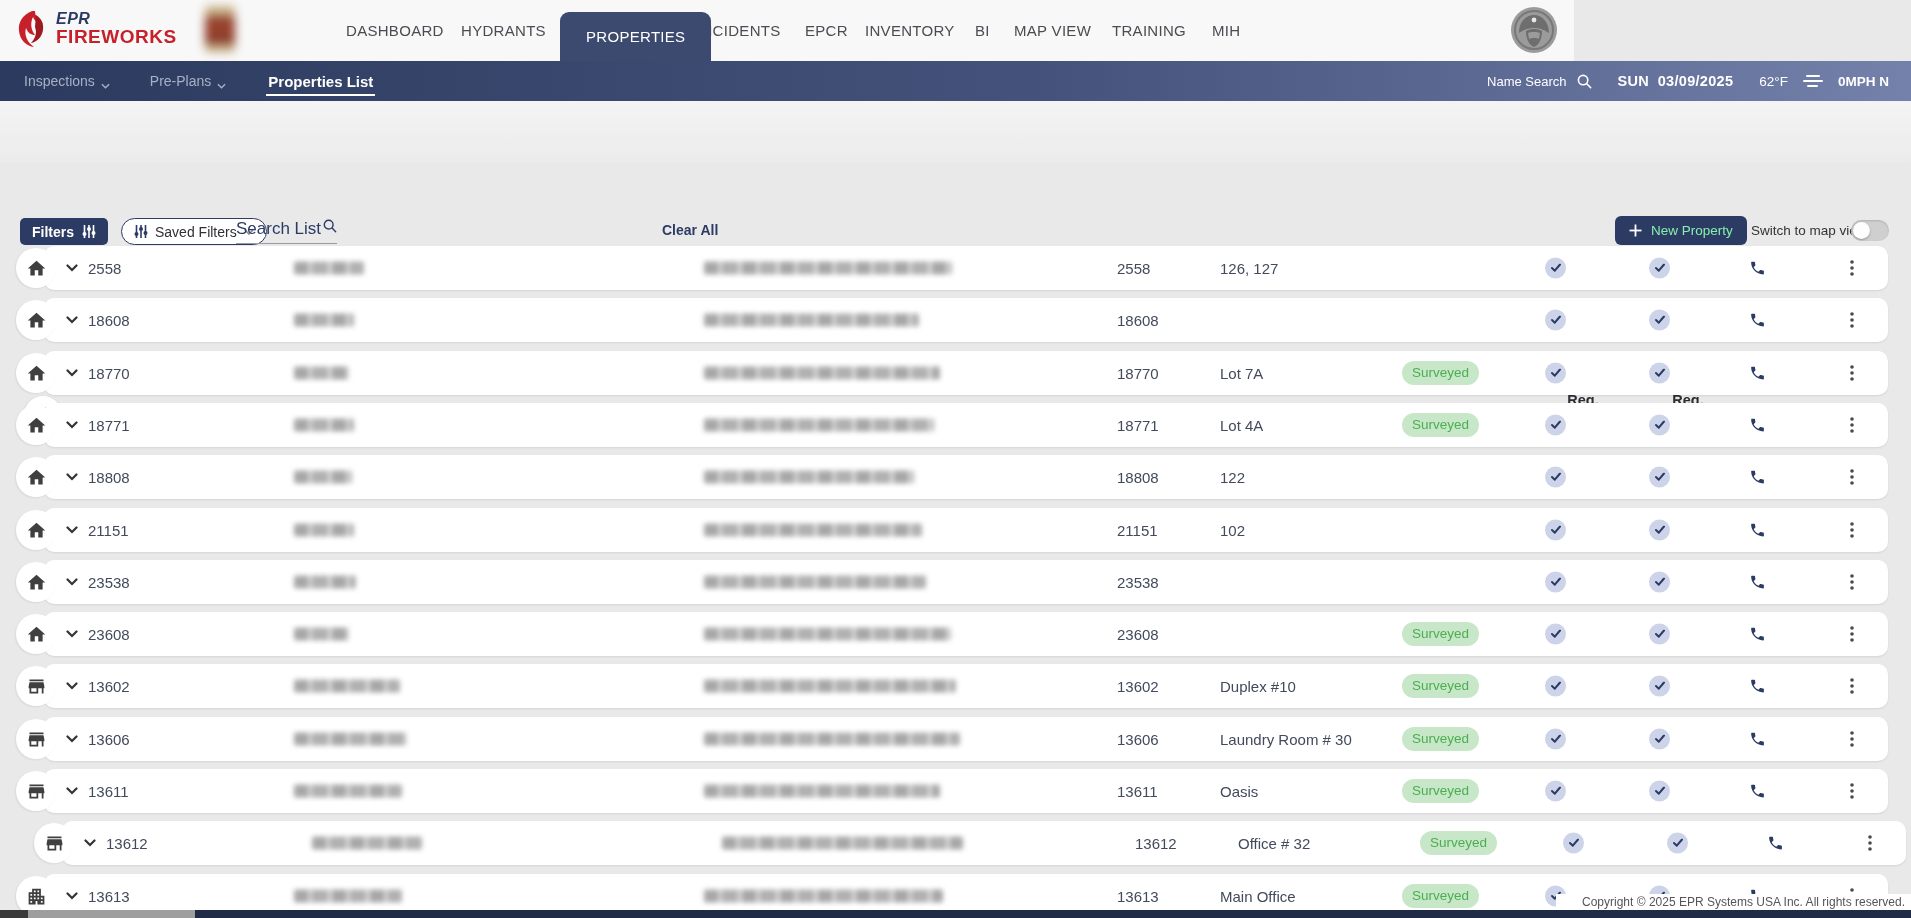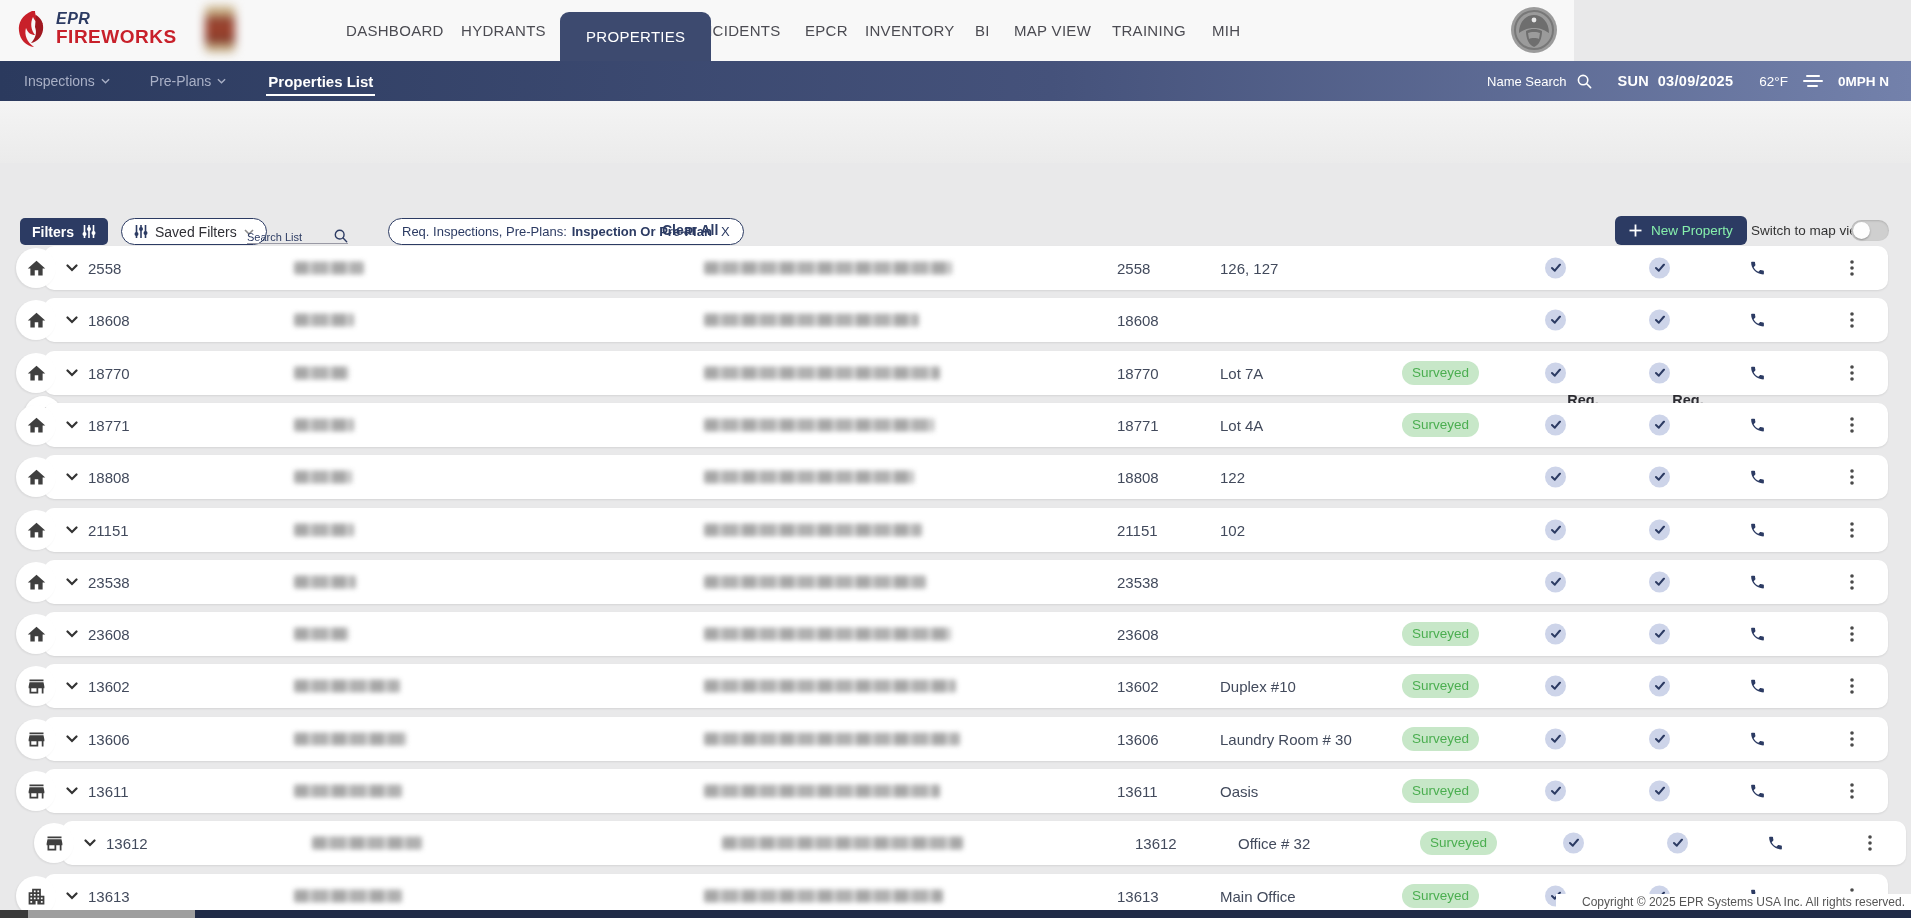--- a/index.html
+++ b/index.html
@@ -19,40 +19,40 @@
     color:#4b4b52; font-size:15px; letter-spacing:.3px; cursor:pointer; }
   .navitem.active { background:#3d4a6f; color:#fff; top:12px; height:49px; padding:16px 26px;
     border-radius:9px 9px 0 0; z-index:31; }
   .avatar { position:absolute; right:17px; top:7px; width:46px; height:46px; border-radius:50%;
     background:#9b9b9b; display:flex; align-items:center; justify-content:center; overflow:hidden; }
 
   
   .subnav { position:absolute; top:61px; left:0; width:1911px; height:40px;
     background:linear-gradient(90deg,#2b3a5e 0%,#45527b 55%,#7381ab 100%); z-index:20; }
   .subnav-left { position:absolute; left:24px; top:0; height:40px; display:flex; align-items:center; gap:40px; }
-  .subnav-item { color:#a9b0c6; font-size:14px; display:flex; align-items:center; gap:6px; cursor:pointer; }
+  .subnav-item { color:#a9b0c6; font-size:14px; display:flex; align-items:flex-end; gap:6px; cursor:pointer; }
   .subnav-item.active { color:#fff; font-size:15px; font-weight:bold; border-bottom:2.5px solid #fff;
     padding:2px 2px 4px 2px; margin-top:4px; }
   .subnav-right { position:absolute; right:22px; top:0; height:40px; display:flex; align-items:center; gap:26px; color:#fff; }
   .name-search { display:flex; align-items:center; gap:10px; font-size:13px; cursor:pointer; }
   .datewrap { font-size:14.5px; font-weight:bold; letter-spacing:.3px; }
   .weather { display:flex; align-items:center; gap:14px; font-size:13.5px; }
 
   
   .filterbar { position:absolute; top:101px; left:0; width:1911px; height:62px;
     background:linear-gradient(180deg,#f4f4f4,#ebebeb); }
   .btn-filters { position:absolute; left:20px; top:117px; height:27px; background:#2c3b63; color:#fff;
     border:none; border-radius:5px; padding:0 12px; font-size:14px; font-weight:bold;
     display:flex; align-items:center; gap:8px; cursor:pointer; font-family:inherit; }
   .btn-saved { position:absolute; left:121px; top:117px; height:27px; background:#fff; color:#2f2f35;
     border:1px solid #2c3b63; border-radius:14px; padding:0 12px; font-size:14px;
     display:flex; align-items:center; gap:7px; cursor:pointer; font-family:inherit; }
-  .search-list { position:absolute; left:247px; top:118px; width:101px; height:25px;
+  .search-list { position:absolute; left:236px; top:118px; width:101px; height:25px;
     border:none; border-bottom:1px solid #9a9aa5; background:transparent; color:#2c3b63;
-    display:flex; align-items:flex-end; justify-content:space-between; font-size:11px; cursor:text; }
+    display:flex; align-items:flex-start; justify-content:space-between; font-size:17px; cursor:text; }
   .chip { position:absolute; left:388px; top:117px; height:27px; background:#fff; border:1px solid #2c3b63;
     border-radius:14px; padding:0 13px; display:flex; align-items:center; gap:5px;
     color:#2c3b63; font-size:13px; }
   .chip b { font-weight:bold; }
   .chip .chip-x { margin-left:4px; cursor:pointer; font-size:13px; }
   .clear-all { position:absolute; left:662px; top:121px; color:#2c3b63; font-weight:bold; font-size:14px; cursor:pointer; }
   .btn-new { position:absolute; left:1615px; top:115px; height:29px; background:#2c3b63; color:#86efac;
     border:none; border-radius:6px; padding:0 14px; font-size:13.5px;
     display:flex; align-items:center; gap:9px; cursor:pointer; font-family:inherit; }
   .map-label { position:absolute; left:1751px; top:122px; font-size:13.5px; color:#333; }
@@ -208,25 +208,20 @@
     <svg width="10" height="6" viewBox="0 0 10 6">
         <path d="M1 1 L5 5 L9 1" fill="none" stroke="#8a8a8a" stroke-width="1.6"></path>
       </svg>
   </button>
   <div class="search-list">
     <span>Search List</span>
     <svg width="14" height="14" viewBox="0 0 16 16">
         <circle cx="6.5" cy="6.5" r="5" fill="none" stroke="#2c3b63" stroke-width="1.6"></circle>
         <line x1="10.4" y1="10.4" x2="14.5" y2="14.5" stroke="#2c3b63" stroke-width="1.6" stroke-linecap="round"></line>
       </svg>
-  </div>
-  <div class="chip">
-    <span>Req. Inspections, Pre-Plans:</span>
-      <b>Inspection Or Pre-Plan</b>
-    <span class="chip-x">X</span>
   </div>
   <div class="clear-all">Clear All</div>
   <button class="btn-new">
     <svg width="13" height="13" viewBox="0 0 13 13">
         <line x1="6.5" y1="0.5" x2="6.5" y2="12.5" stroke="#fff" stroke-width="1.8"></line>
         <line x1="0.5" y1="6.5" x2="12.5" y2="6.5" stroke="#fff" stroke-width="1.8"></line>
       </svg>
     <span>New Property</span>
   </button>
   <div class="map-label">Switch to map view</div>

